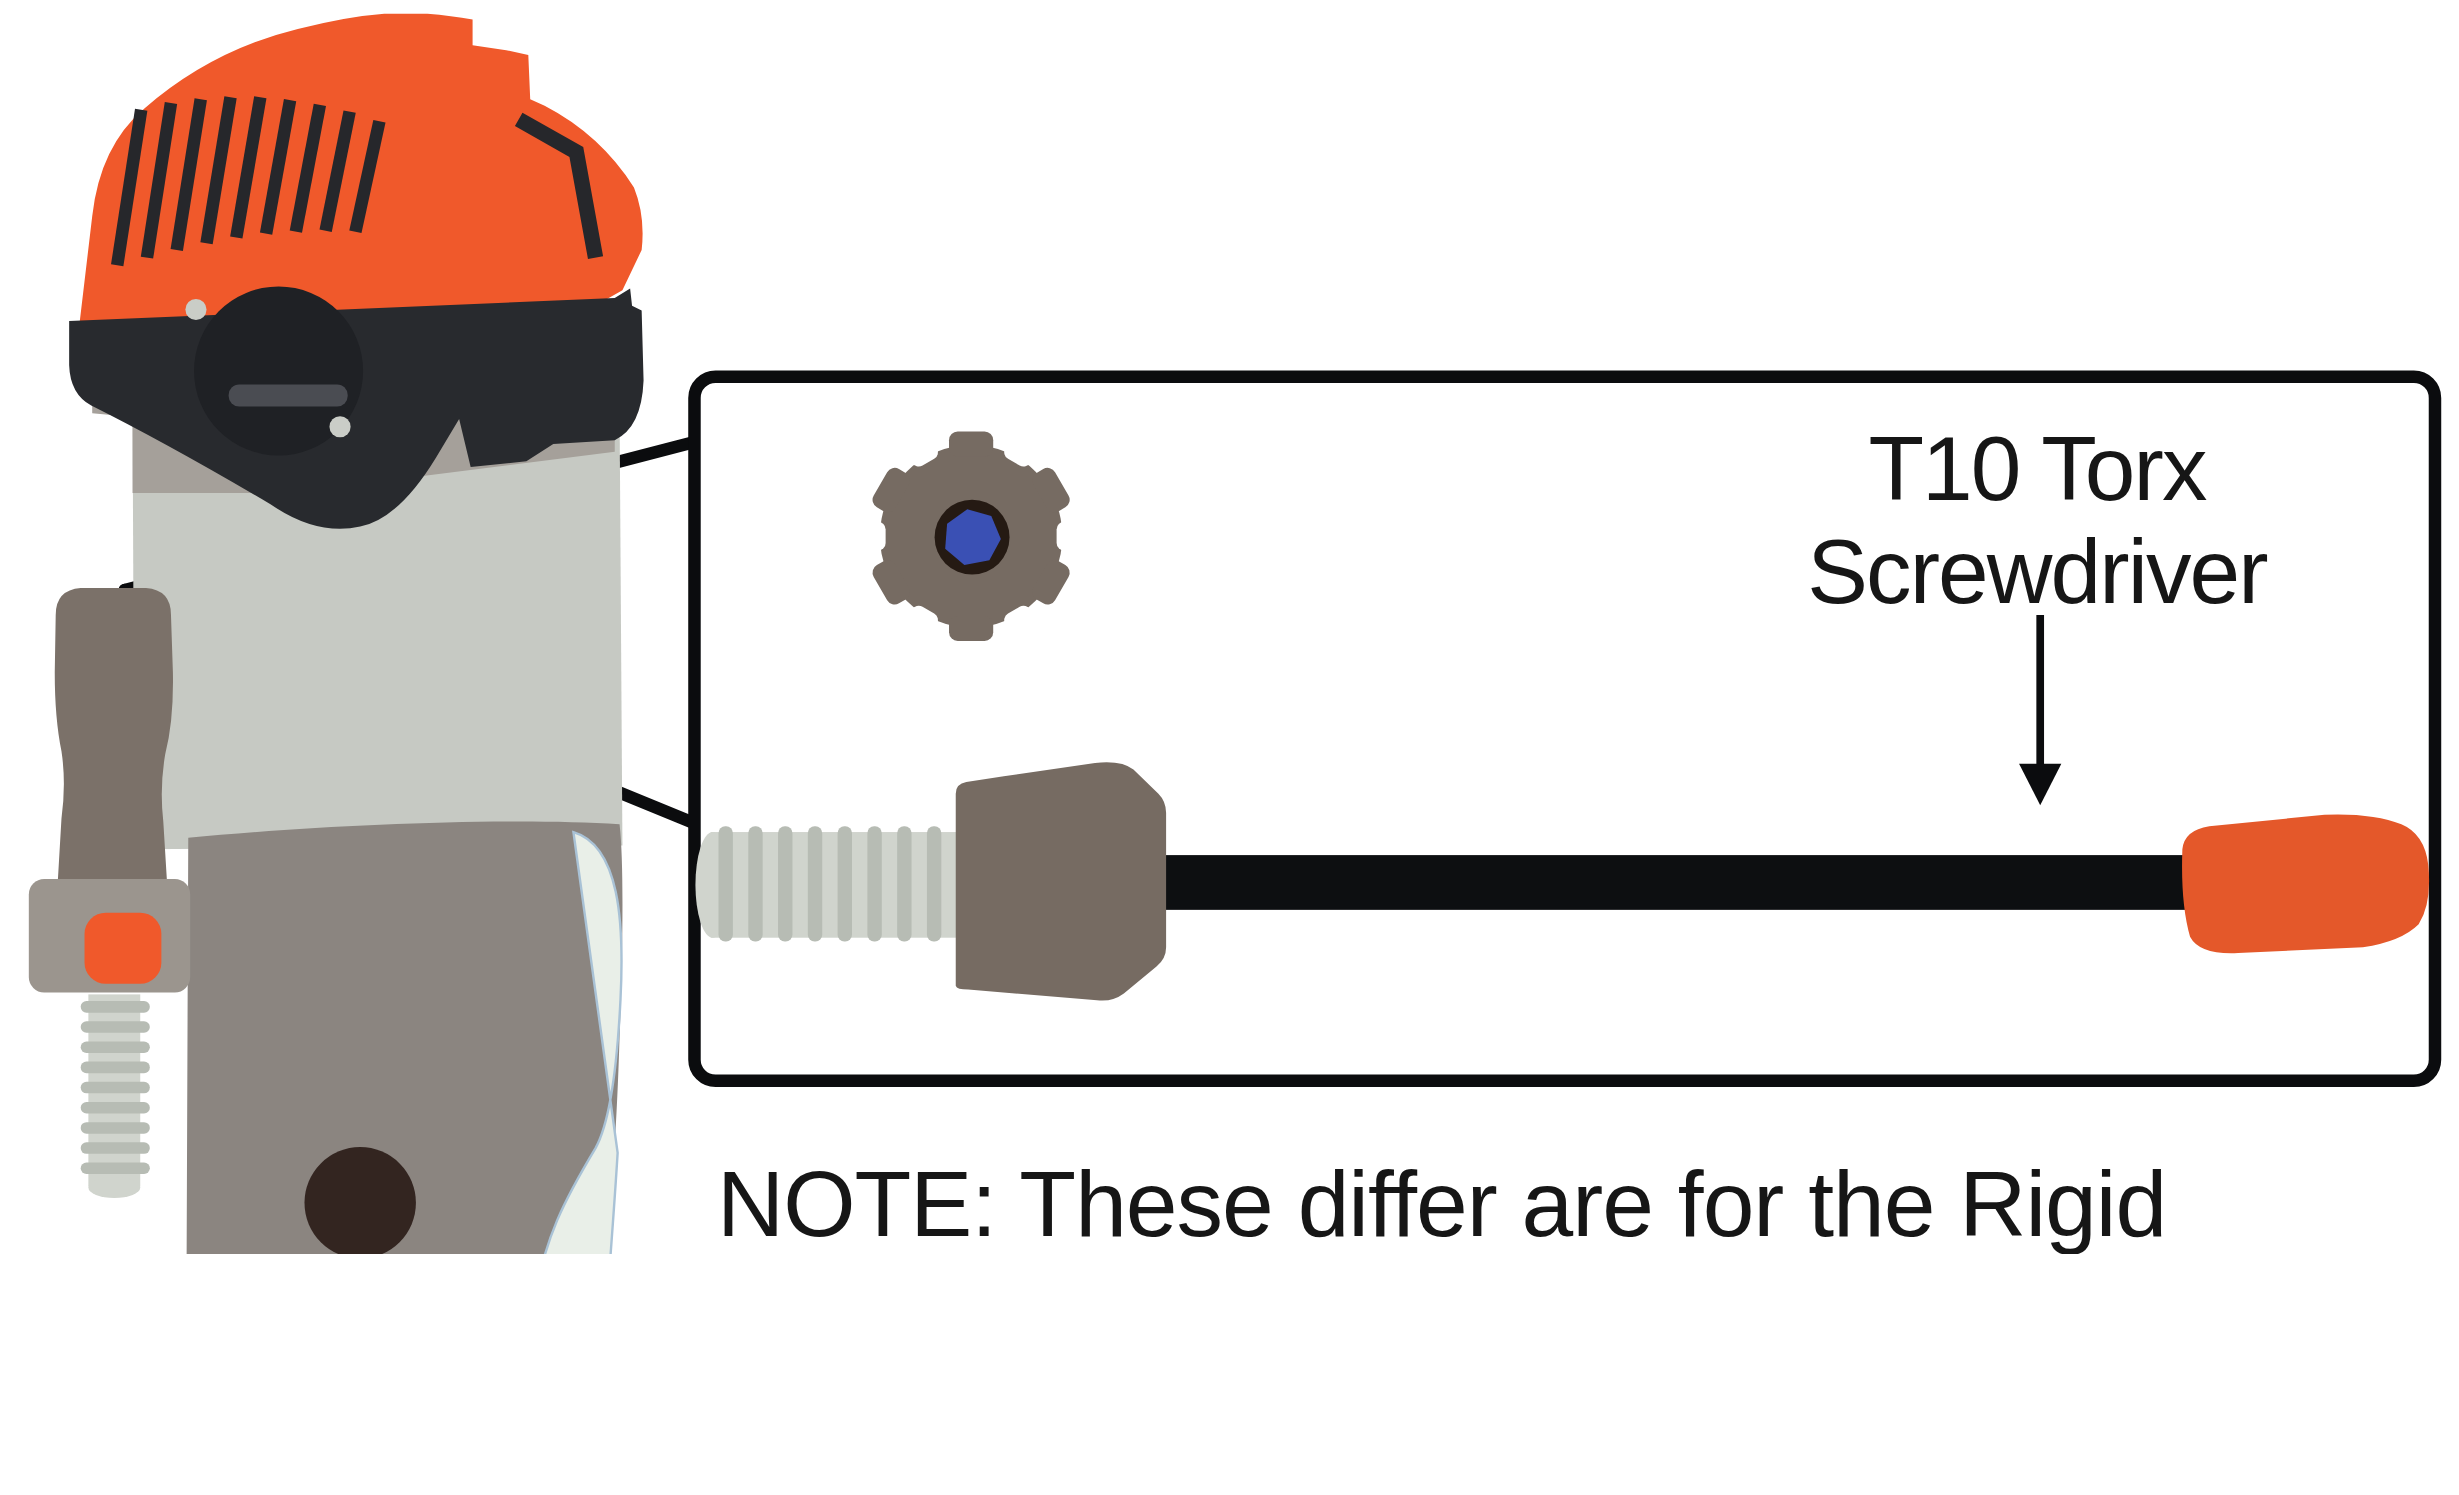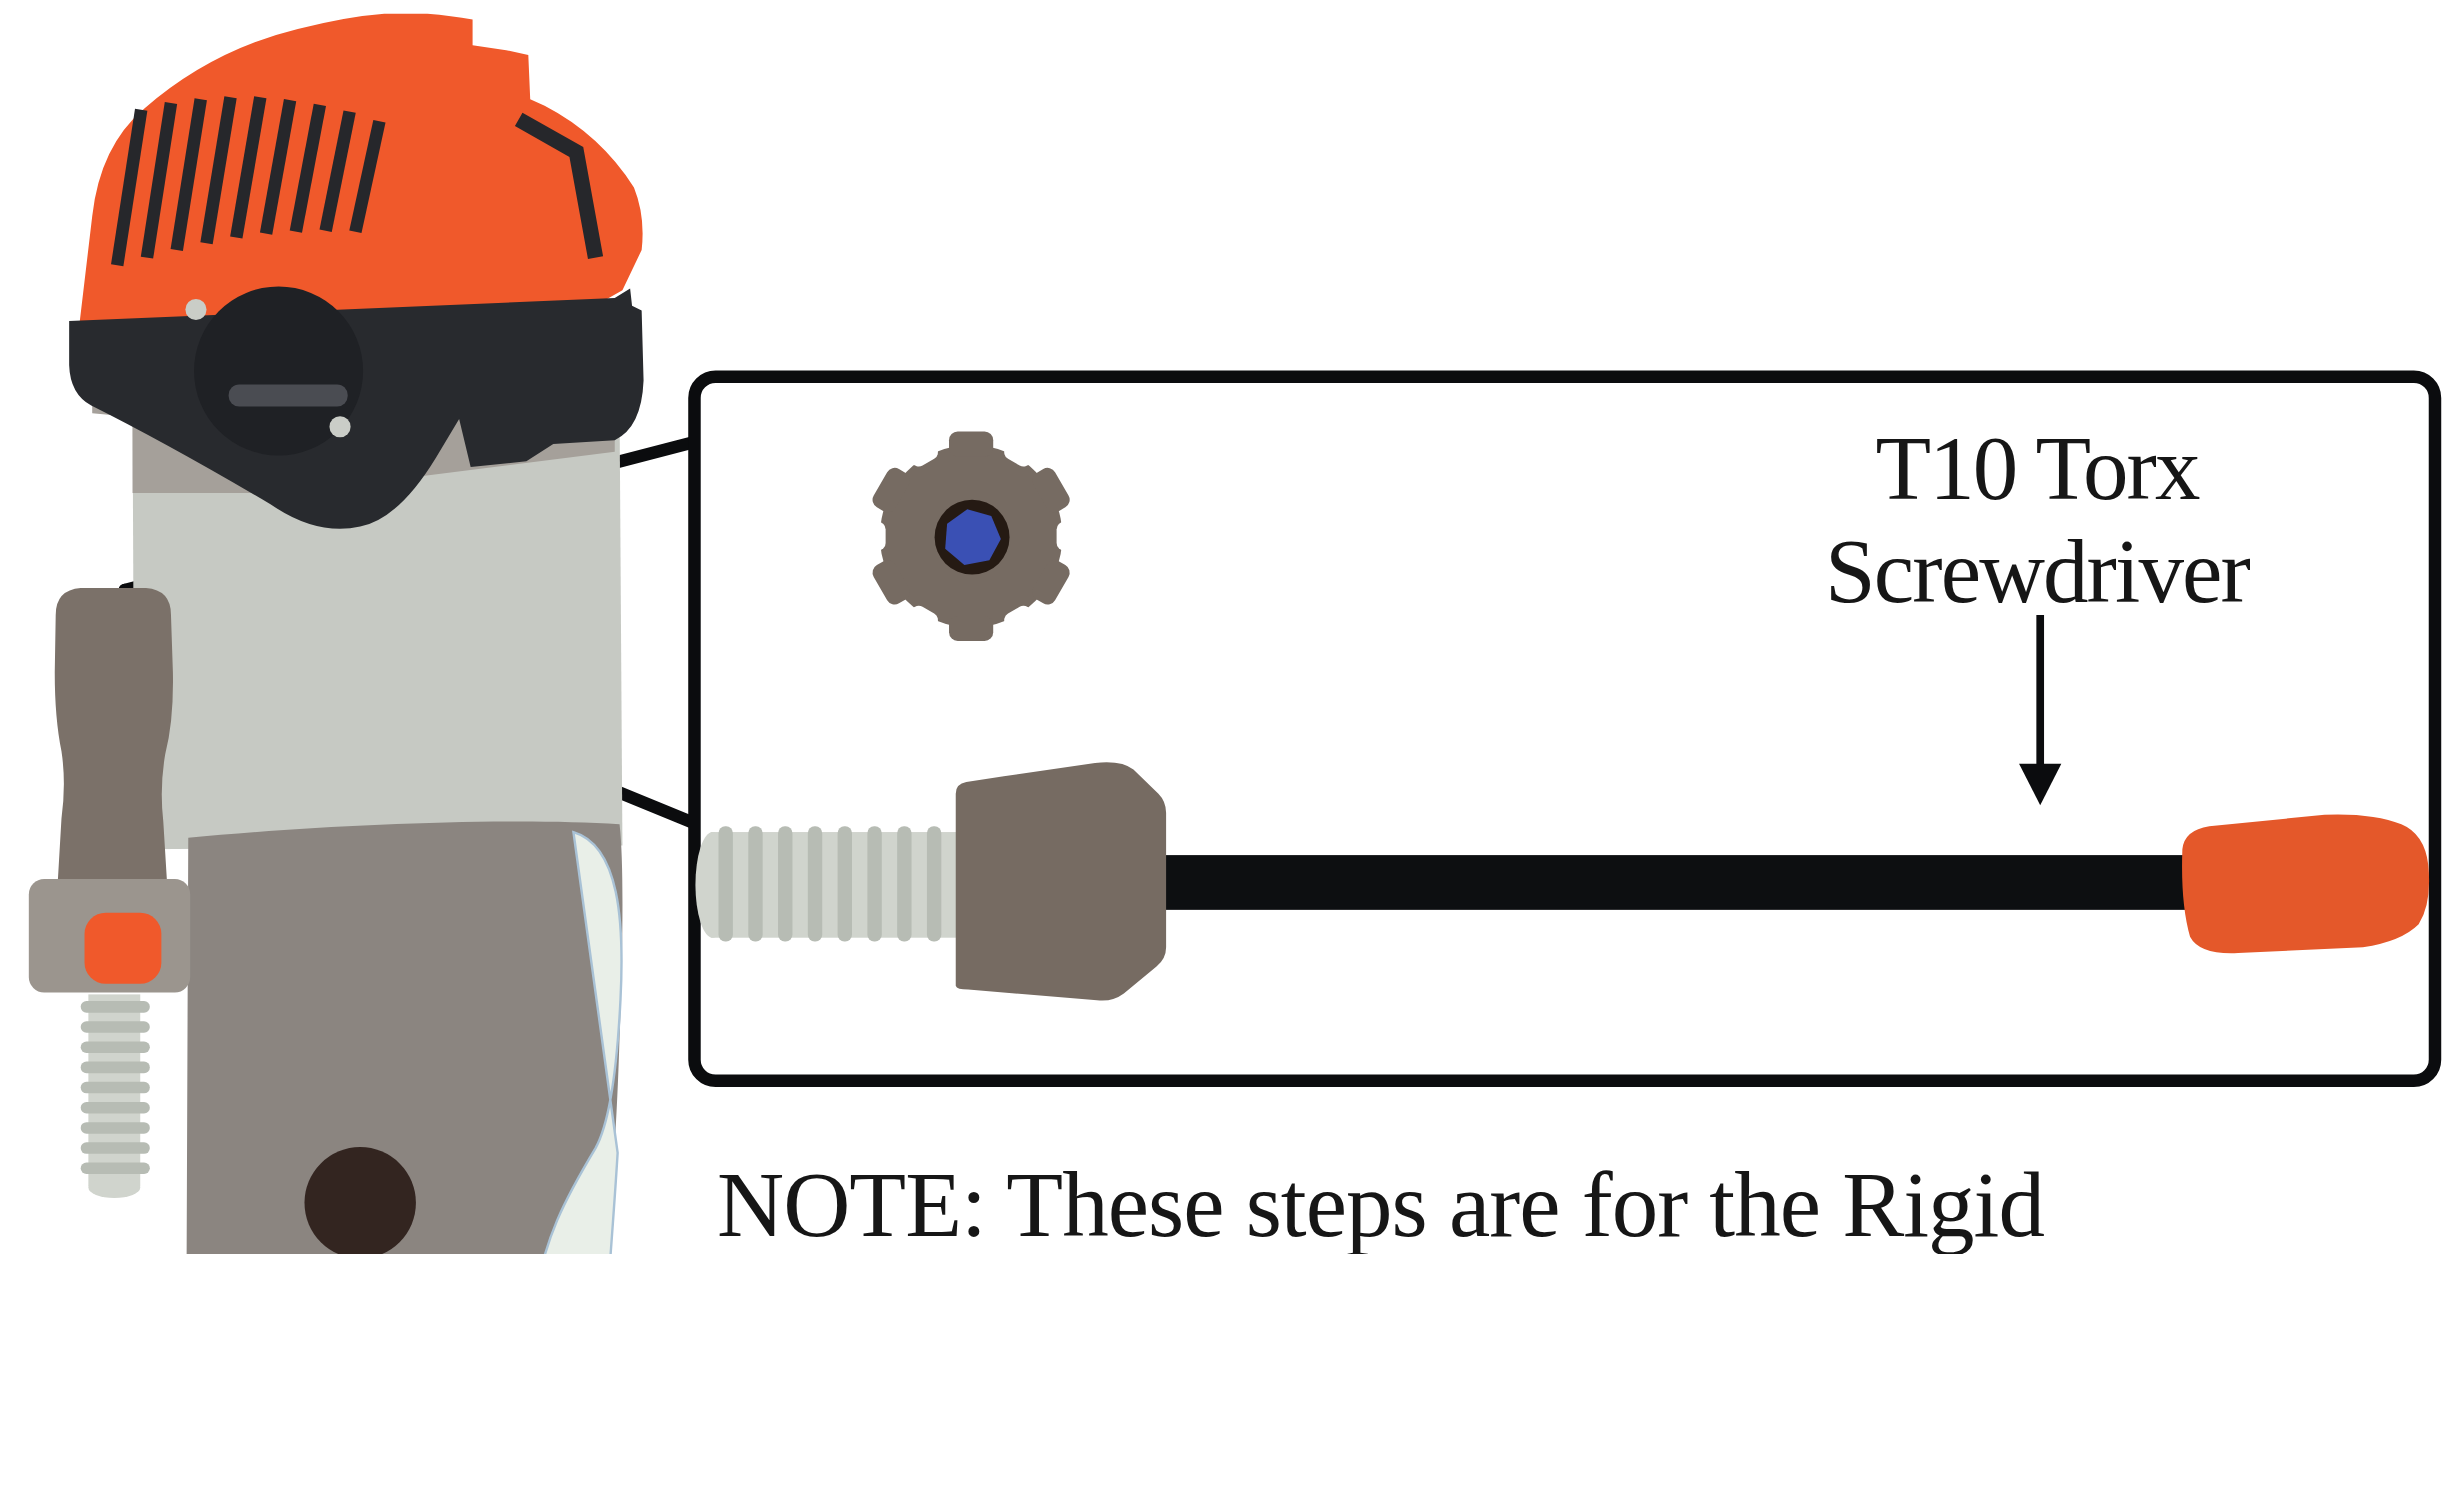--- a/index.html
+++ b/index.html
@@ -1,17 +1,17 @@
 <!DOCTYPE html>
 <html style="--background: #FFFFFF; --ink: #0B0C0E; --text: #161616; --orange: #F0592B; --orange_handle: #E4582A; --vent_dark: #26272B; --band_dark: #282A2E; --band_circle: #1F2125; --band_slot: #4A4C52; --dot_light: #CACDC7; --body_light: #C6C9C3; --body_medium: #A5A09A; --body_dark: #8B8580; --knob_brown: #7B7169; --clamp_gray: #9B958E; --thread_light: #D0D4CD; --thread_rib: #B7BCB4; --screw_head: #766B62; --torx_ring: #251A13; --torx_blue: #3A50B4; --shaft_black: #0D0F11; --pale_highlight: #E9EFE8; --pale_outline: #A9C2D6; --hole_brown: #332520;"><head>
 <meta charset="utf-8">
 <style>
   html,body{margin:0;padding:0;background:#fff;}
   .canvas{position:relative;width:2459px;height:1254px;background:var(--background,#fff);overflow:hidden;
-          font-family:Liberation Serif, serif;}
+          font-family:Liberation Sans, sans-serif;}
   .canvas svg{position:absolute;left:0;top:0;}
   .callout-label{position:absolute;left:2037px;top:417px;transform:translateX(-50%);
      text-align:center;font-size:91px;line-height:103px;letter-spacing:-1.9px;
      color:var(--text,#161616);white-space:nowrap;font-weight:400;}
   .note-text{position:absolute;left:717px;top:1139px;font-size:93px;line-height:131px;
      letter-spacing:-1px;color:var(--text,#161616);white-space:nowrap;font-weight:400;}
   .line{display:block;}
 </style>
 </head>
 <body>
@@ -152,17 +152,17 @@
       <polygon points="2102,795 2146,795 2124,838" fill="var(--ink)"></polygon>
     </g>
   </svg>
 
   <div class="callout-label">
     <span class="line">T10 Torx</span>
     <span class="line">Screwdriver</span>
   </div>
 
   <div class="note-text">
-    <span class="line">NOTE: These steps are for the Rigid</span>
+    <span class="line">NOTE: These differ are for the Rigid</span>
   </div>
 
 </div>
 
 
 </body></html>

